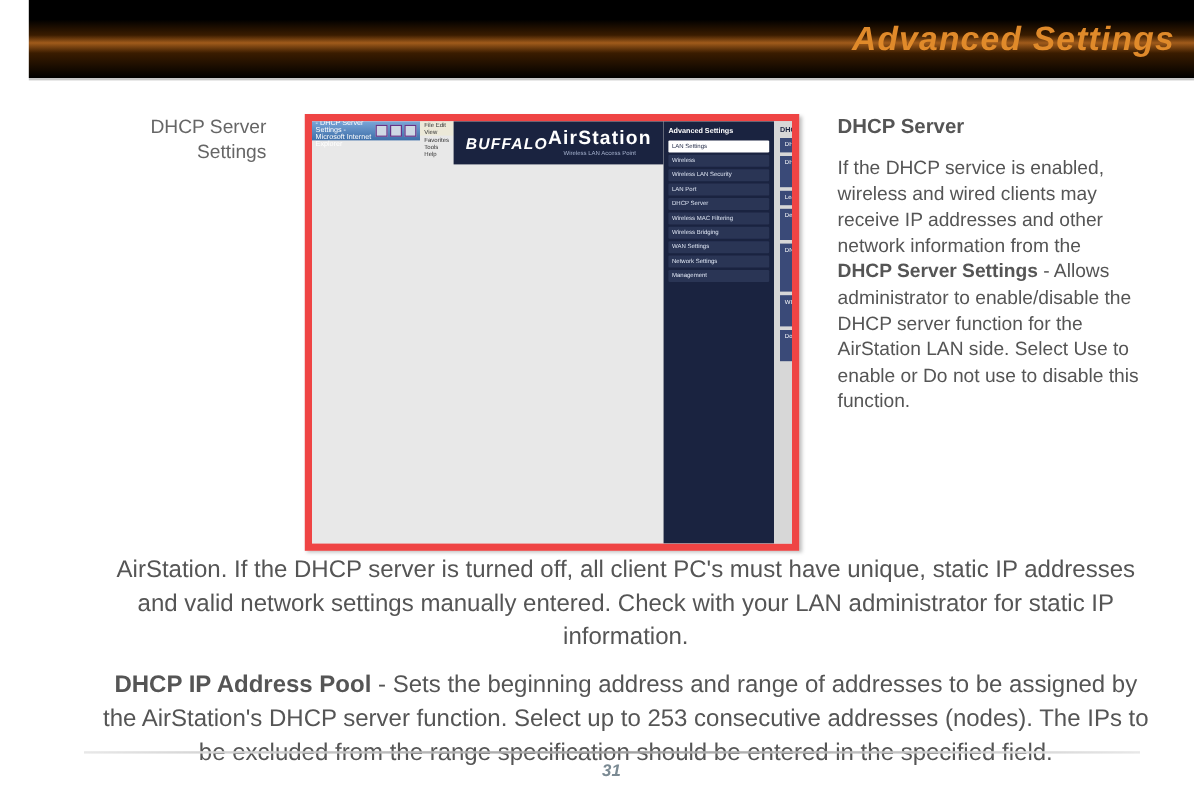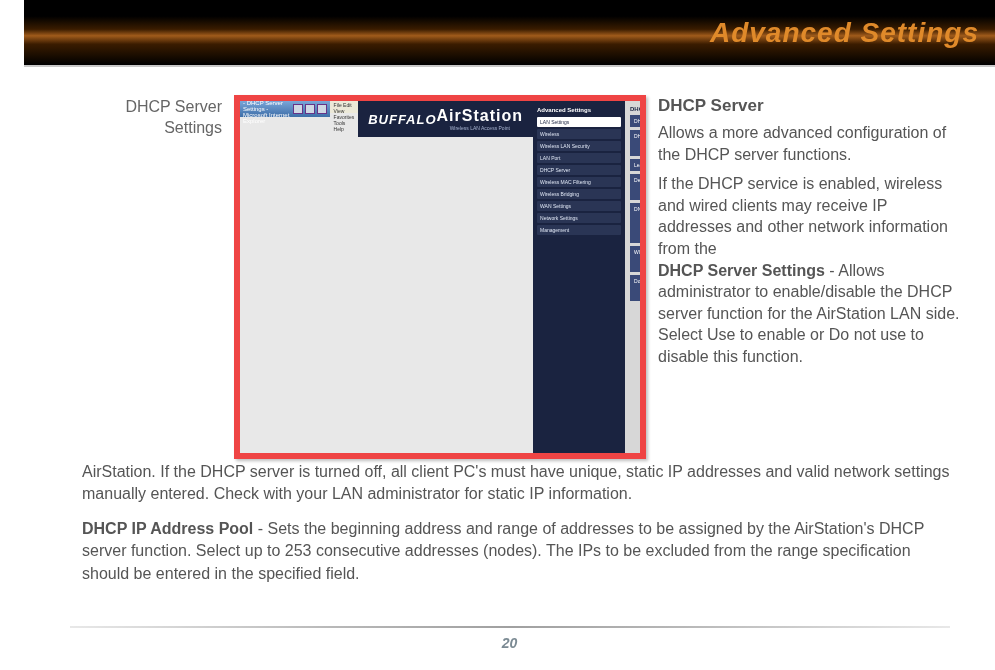--- a/index.html
+++ b/index.html
@@ -40,21 +40,21 @@
     width: 100%;
     height: 2px;
     background: #c8c8c8;
   }
   .content {
     padding: 28px 58px 0 58px;
     box-sizing: border-box;
   }
   .upper {
     display: flex;
-    gap: 12px;
+    gap: 32px;
   }
   .leftlabel {
     width: 140px;
     text-align: right;
     color: #666;
     font-size: 16px;
     line-height: 1.3;
     padding-top: 2px;
   }
   .screenshot {
@@ -215,24 +215,25 @@
   .rightcol .h {
     font-weight: bold;
     color: #555;
     font-size: 17px;
     margin-bottom: 4px;
   }
   .rightcol .sub {
     font-weight: bold;
   }
   .para {
-    font-size: 16px;
+    font-size: 20px;
     line-height: 1.4;
     color: #555;
     margin-top: 2px;
+    text-align: center;
   }
   .para .b { font-weight: bold; }
   .footer {
     position: absolute;
     bottom: 18px;
     left: 0;
     width: 100%;
     text-align: center;
   }
   .footer-line {
@@ -353,32 +354,31 @@
             </div>
           </div>
         </div>
         <div class="ss-status">
           <span>Internet</span>
         </div>
       </div>
 
       <div class="rightcol">
         <div class="h">DHCP Server</div>
-        <div>Allows a more advanced configuration of the DHCP server functions.</div>
         <div style="height:8px"></div>
         <div>If the DHCP service is enabled, wireless and wired clients may receive IP addresses and other network information from the</div>
         <div>
           <span class="sub">DHCP Server Settings</span><span> - Allows administrator to enable/disable the DHCP server function for the AirStation LAN side. Select Use to enable or Do not use to disable this function.</span>
         </div>
       </div>
     </div>
 
     <div class="para">AirStation.  If the DHCP server is turned off, all client PC's must have unique, static IP addresses and valid network settings manually entered. Check with your LAN administrator for static IP information.</div>
     <div class="para" style="margin-top:12px">
       <span class="b">DHCP IP Address Pool</span><span> - Sets the beginning address and range of addresses to be assigned by the AirStation's DHCP server function.  Select up to 253 consecutive addresses (nodes).  The IPs to be excluded from the range specification should be entered in the specified field.</span>
     </div>
   </div>
 
   <div class="footer">
     <div class="footer-line"></div>
-    <span class="pagenum">20</span>
+    <span class="pagenum">31</span>
   </div>
 </div>
 
 </body></html>

